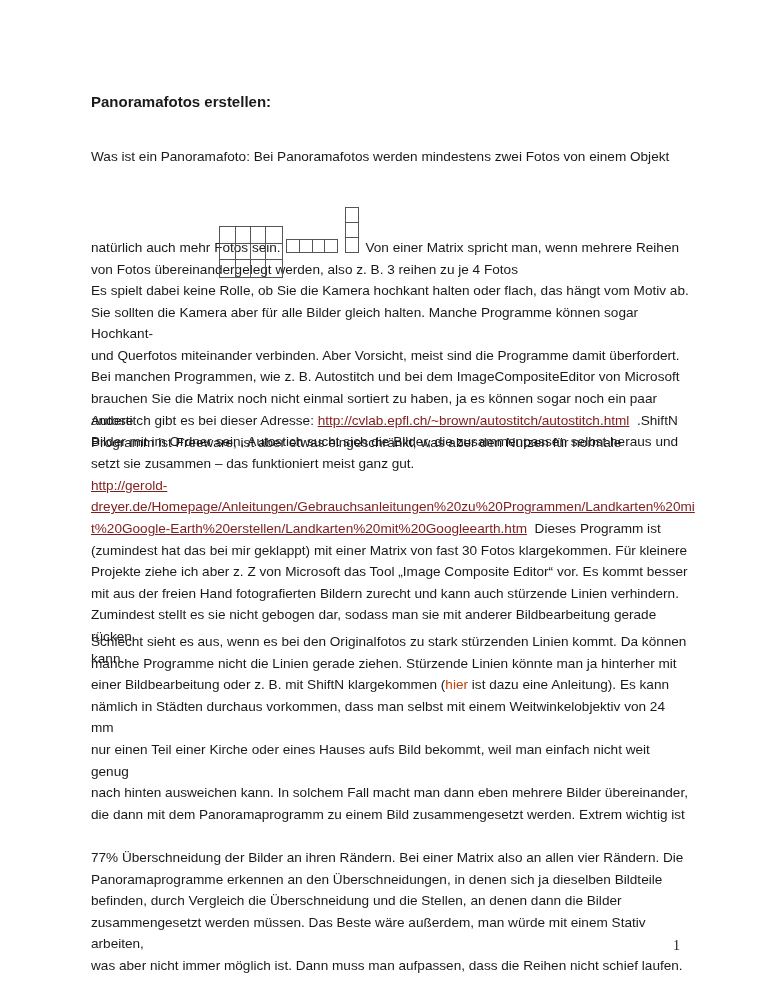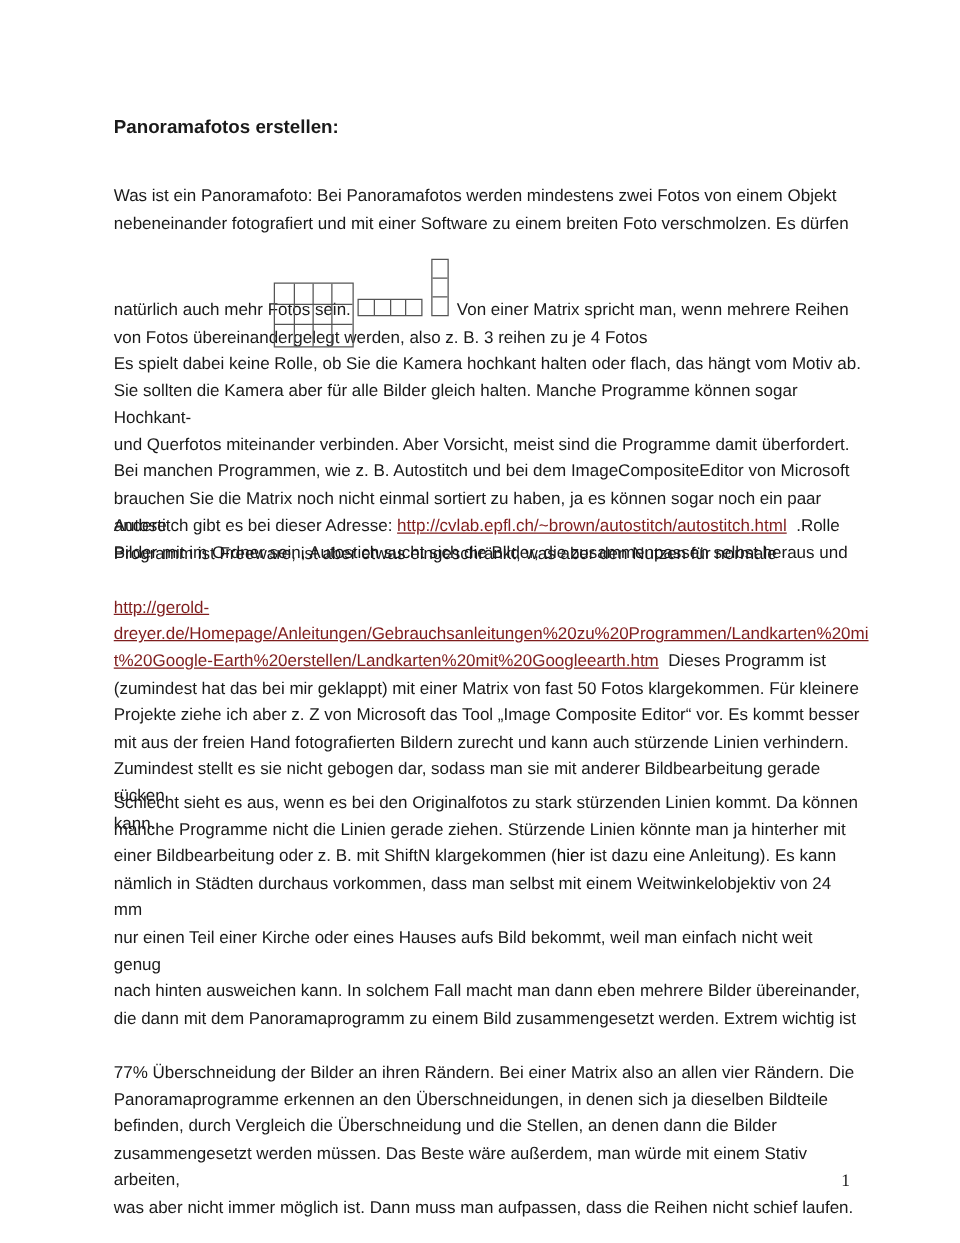--- a/index.html
+++ b/index.html
@@ -6,64 +6,65 @@
   body { width:768px; height:994px; position:relative; overflow:hidden;
          font-family:"Liberation Sans", sans-serif; color:#1a1a1a; }
   .page { position:absolute; left:91px; top:0; width:600px; }
   .p { font-size:13.6px; line-height:21.6px; margin:0; }
   .title { position:absolute; top:93px; font-weight:bold; font-size:15px; }
   .para1 { position:absolute; top:129px;margin-top:17px; }
   .para2 { position:absolute; top:280px; }
   .para3 { position:absolute; top:410px; }
   .para4 { position:absolute; top:631px; }
   a.link { color:#7f1d1d; text-decoration:underline; }
-  .red { color:#000000; }
+  .red { color:#c2410c; }
   .hrow { display:inline-block; width:50px; height:12px; border:1px solid #555; vertical-align:-1px; margin:0 3px 0 2px; position:relative; }
   .hrow i { position:absolute; top:0; bottom:0; width:1px; background:#555; }
   .vcol { display:inline-block; width:12px; height:44px; border:1px solid #555; vertical-align:-1px; margin:0 6px 0 4px; position:relative; }
   .vcol i { position:absolute; left:0; right:0; height:1px; background:#555; }
   .matrix { position:absolute; left:219px; top:226px; width:62px; height:50px; border:1px solid #555; }
   .matrix .v { position:absolute; top:0; bottom:0; width:1px; background:#555; }
   .matrix .h { position:absolute; left:0; right:0; height:1px; background:#555; }
   .pagenum { position:absolute; left:673px; top:938px; font-family:"Liberation Serif", serif; font-size:14px; }
   .line3 { display:block; margin-top:18px;text-align:center; }
 </style>
 </head>
 <body>
 
 <div class="page">
   <div class="title">Panoramafotos erstellen:</div>
 
   <p class="p para1">
     <span>Was ist ein Panoramafoto: Bei Panoramafotos werden mindestens zwei Fotos von einem Objekt</span><br>
-    <span>nebeneinander fotografiert und mit einer Software zu einem breiten Foto verschmolzen. Es dürfen</span><br>
+    <br>
     <span class="line3">
       <span>natürlich auch mehr Fotos sein.</span>
       <span class="hrow"><i style="left:12px"></i><i style="left:25px"></i><i style="left:37px"></i></span><span class="vcol"><i style="top:14px"></i><i style="top:29px"></i></span><span>Von einer Matrix spricht man, wenn mehrere Reihen</span>
     </span>
     <span>von Fotos übereinandergelegt werden, also z. B. 3 reihen zu je 4 Fotos</span>
   </p>
 
   <p class="p para2">
     <span>Es spielt dabei keine Rolle, ob Sie die Kamera hochkant halten oder flach, das hängt vom Motiv ab.</span><br>
     <span>Sie sollten die Kamera aber für alle Bilder gleich halten. Manche Programme können sogar Hochkant-</span><br>
     <span>und Querfotos miteinander verbinden. Aber Vorsicht, meist sind die Programme damit überfordert.</span><br>
     <span>Bei manchen Programmen, wie z. B. Autostitch und bei dem ImageCompositeEditor von Microsoft</span><br>
     <span>brauchen Sie die Matrix noch nicht einmal sortiert zu haben, ja es können sogar noch ein paar andere</span><br>
     <span>Bilder mit im Ordner sein, Autostich sucht sich die Bilder, die zusammenpassen selbst heraus und</span><br>
+    <span>setzt sie zusammen – das funktioniert meist ganz gut.</span>
   </p>
 
   <p class="p para3">
-    <span>Autostitch gibt es bei dieser Adresse: </span><a class="link">http://cvlab.epfl.ch/~brown/autostitch/autostitch.html</a><span style="white-space:pre">  .Rolle</span><br>
+    <span>Autostitch gibt es bei dieser Adresse: </span><a class="link">http://cvlab.epfl.ch/~brown/autostitch/autostitch.html</a><span style="white-space:pre">  .ShiftN</span><br>
     <span>Programm ist Freeware, ist aber etwas eingeschränkt, was aber den Nutzen für normale</span><br>
     <br>
     <a class="link">http://gerold-</a><br>
     <a class="link">dreyer.de/Homepage/Anleitungen/Gebrauchsanleitungen%20zu%20Programmen/Landkarten%20mi</a><br>
     <a class="link">t%20Google-Earth%20erstellen/Landkarten%20mit%20Googleearth.htm</a><span style="white-space:pre">  Dieses Programm ist</span><br>
-    <span>(zumindest hat das bei mir geklappt) mit einer Matrix von fast 50 Fotos klargekommen. Für kleinere</span><br>
+    <span>(zumindest hat das bei mir geklappt) mit einer Matrix von fast 30 Fotos klargekommen. Für kleinere</span><br>
     <span>Projekte ziehe ich aber z. Z von Microsoft das Tool „Image Composite Editor“ vor. Es kommt besser</span><br>
     <span>mit aus der freien Hand fotografierten Bildern zurecht und kann auch stürzende Linien verhindern.</span><br>
     <span>Zumindest stellt es sie nicht gebogen dar, sodass man sie mit anderer Bildbearbeitung gerade rücken</span><br>
     <span>kann.</span>
   </p>
 
   <p class="p para4">
     <span>Schlecht sieht es aus, wenn es bei den Originalfotos zu stark stürzenden Linien kommt. Da können</span><br>
     <span>manche Programme nicht die Linien gerade ziehen. Stürzende Linien könnte man ja hinterher mit</span><br>
     <span>einer Bildbearbeitung oder z. B. mit ShiftN klargekommen (</span><a class="red">hier</a><span> ist dazu eine Anleitung). Es kann</span><br>

